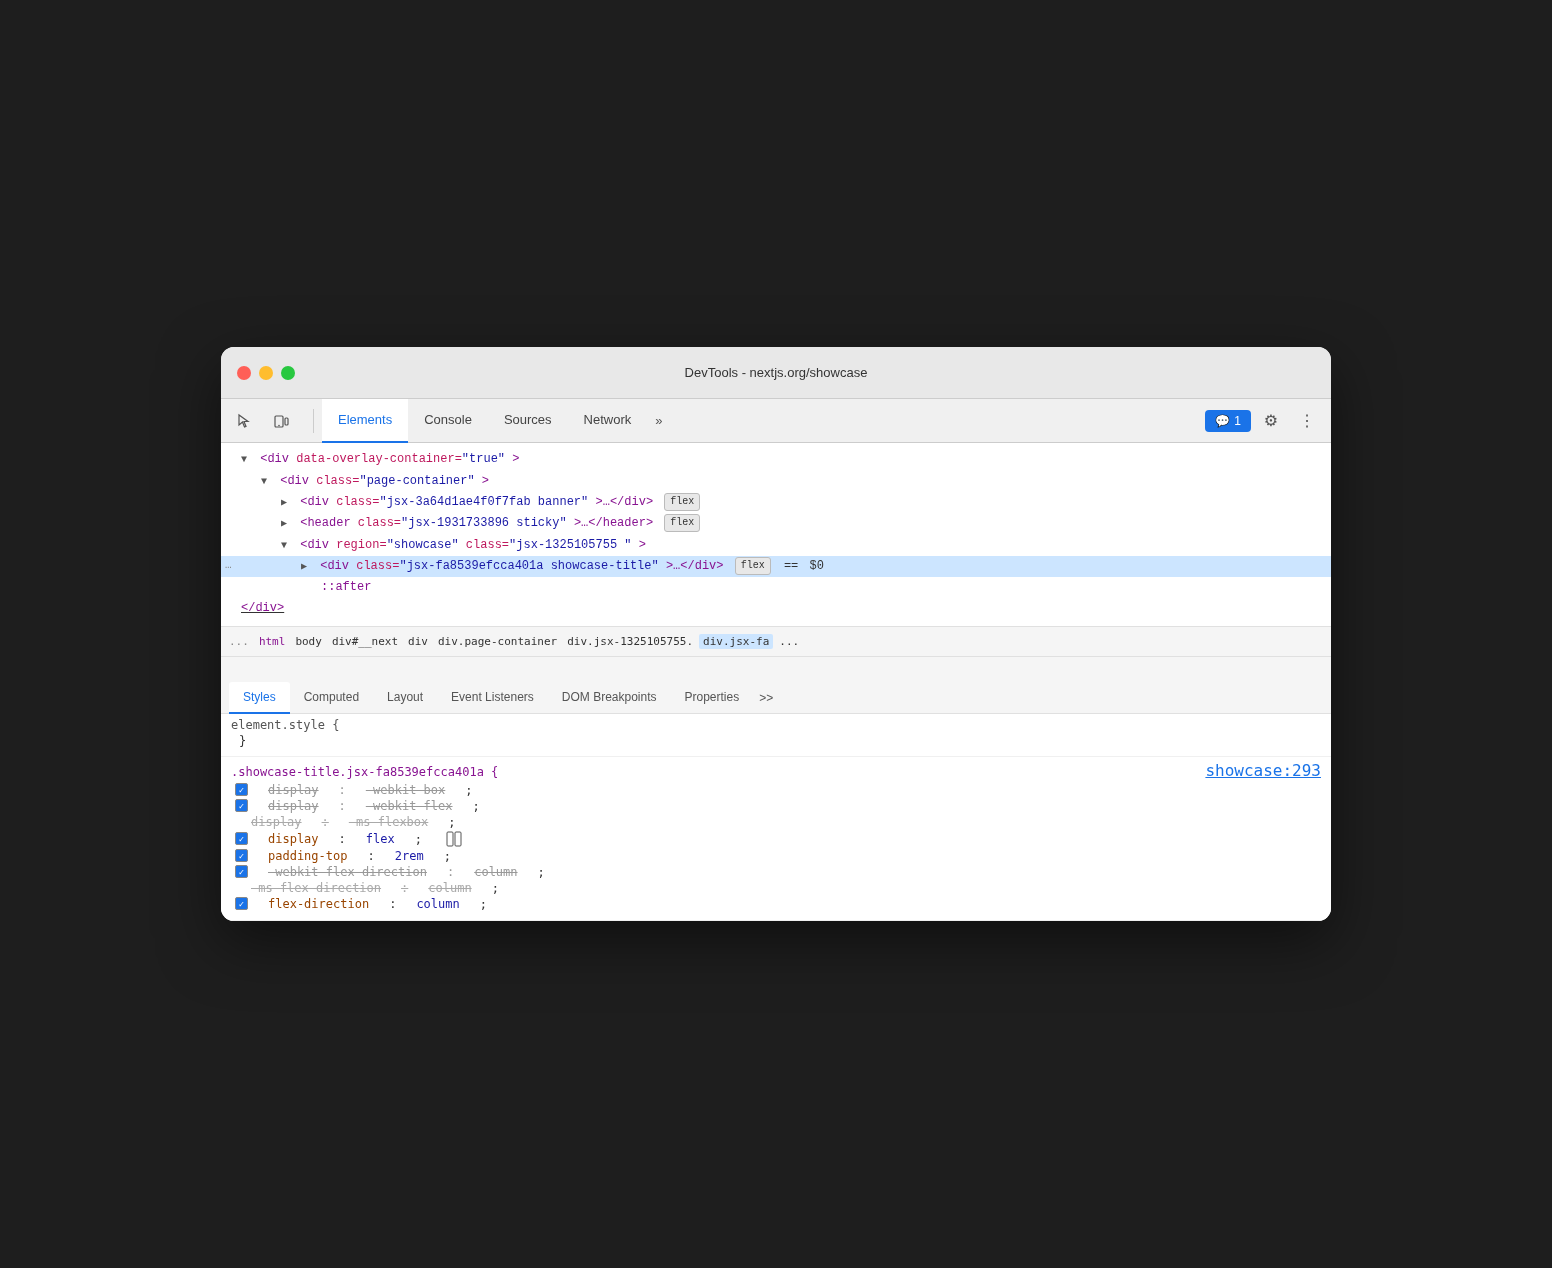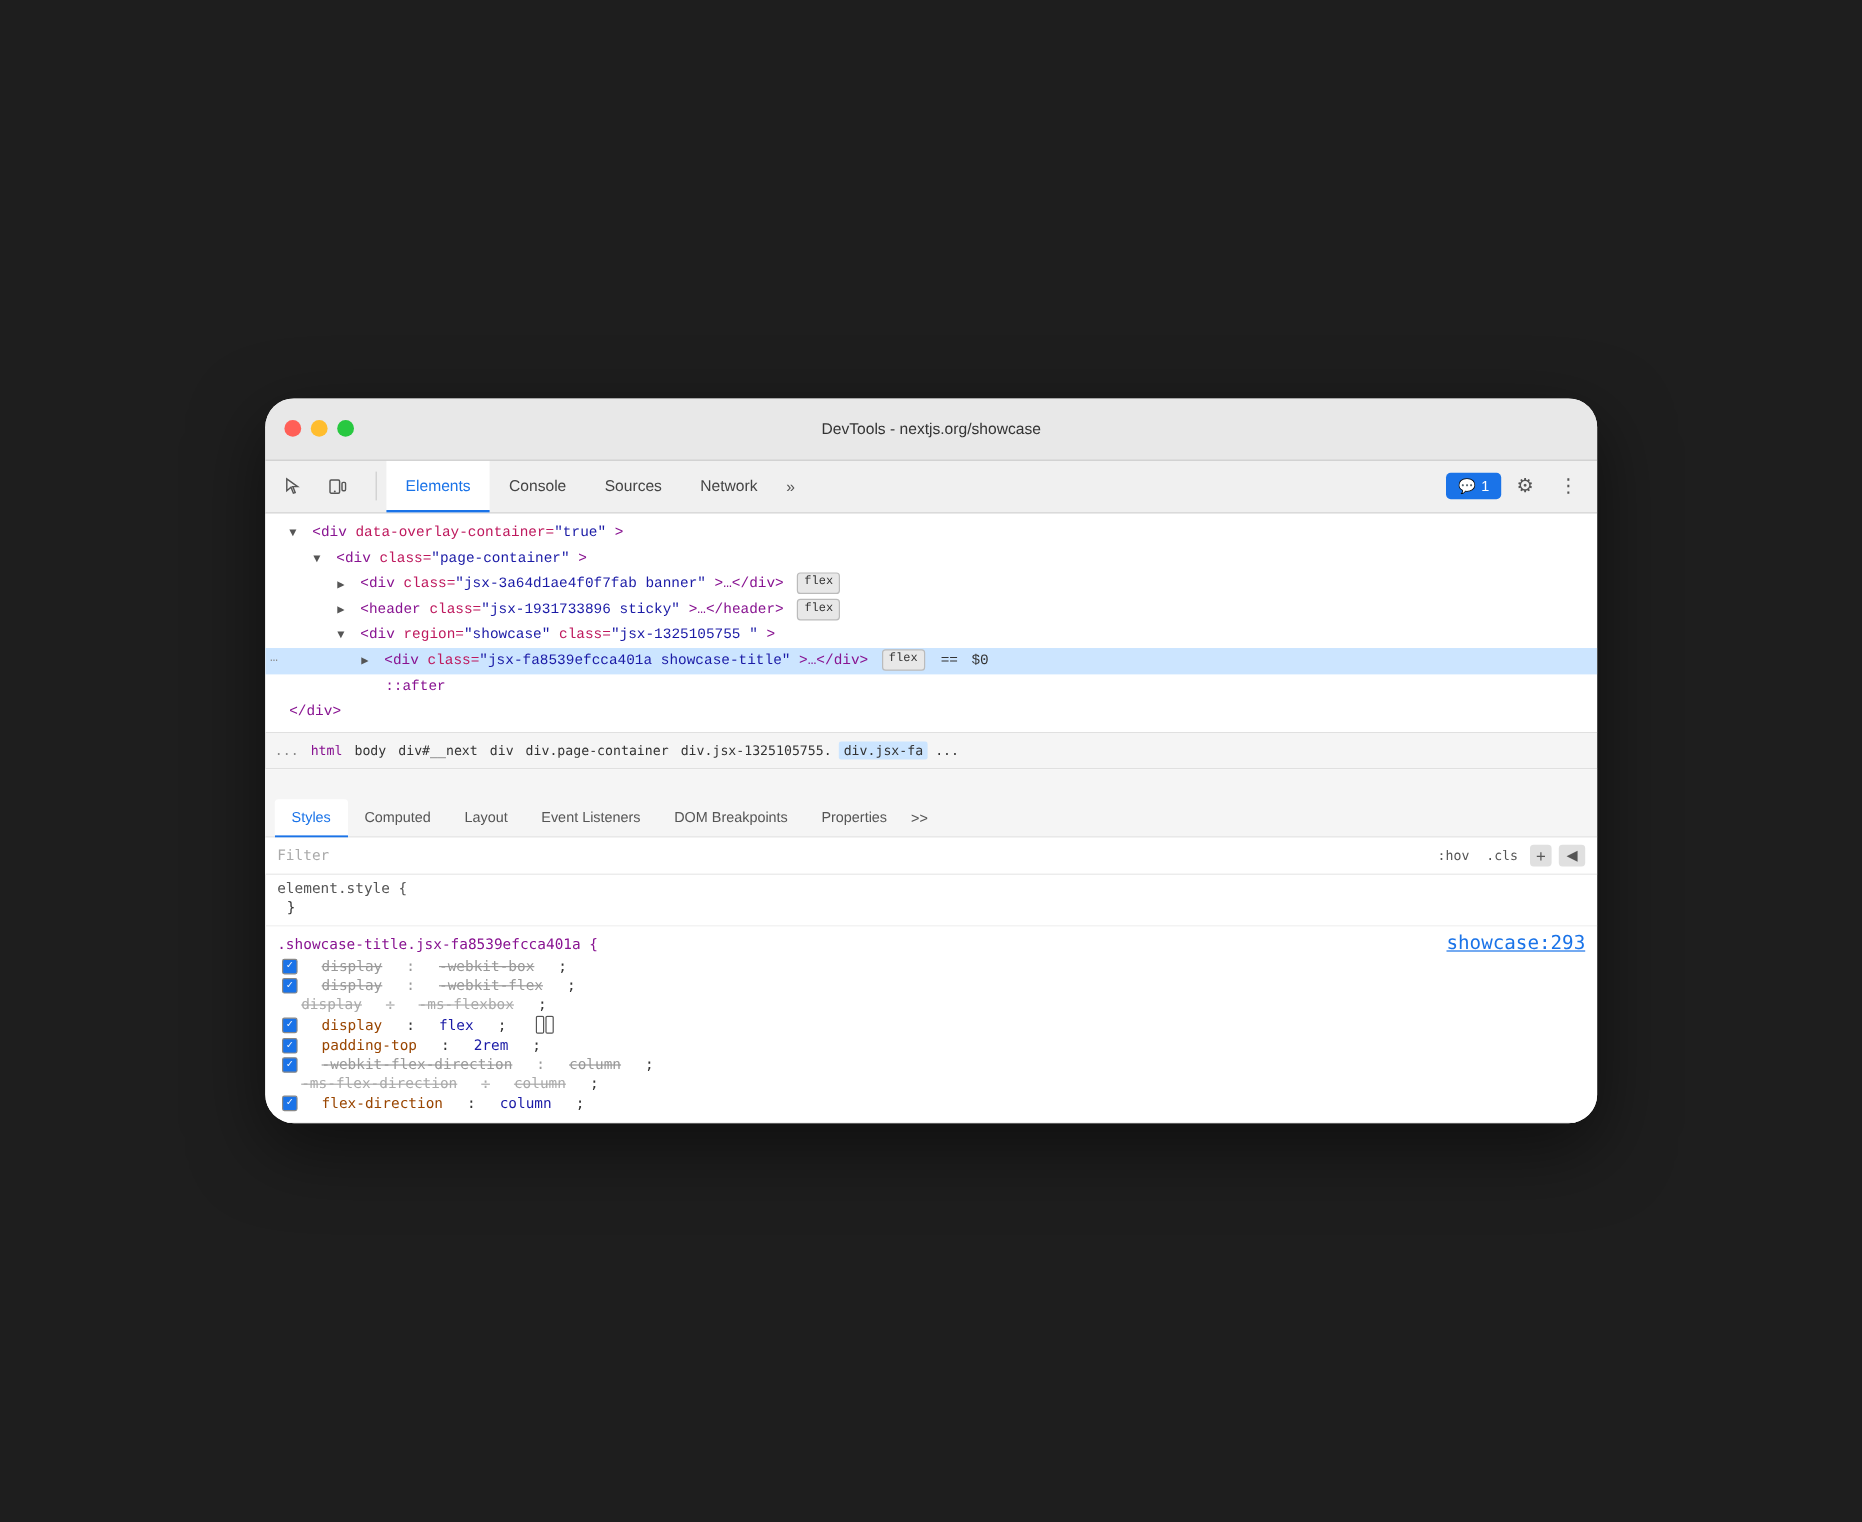--- a/index.html
+++ b/index.html
@@ -7,21 +7,21 @@
       background: #1e1e1e;
       display: flex;
       justify-content: center;
       align-items: center;
       min-height: 100vh;
       font-family: -apple-system, BlinkMacSystemFont, 'Helvetica Neue', sans-serif;
     }
     .window {
       width: 1110px;
       background: #f5f5f5;
-      border-radius: 24px;
+      border-radius: 13px;
       box-shadow: 0 20px 60px rgba(0,0,0,0.5);
       overflow: hidden;
     }
     
     .title-bar {
       background: #e8e8e8;
       height: 52px;
       display: flex;
       align-items: center;
       padding: 0 16px;
@@ -486,21 +486,21 @@
         <span class="tag">&gt;…&lt;/div&gt;</span>
         <span class="badge">flex</span>
         <span style="color:#333; margin-left:6px;">==</span>
         <span style="color:#333; margin-left:4px;">$0</span>
       </div>
 
       <div class="dom-line" style="padding-left: 100px;">
         <span class="pseudo">::after</span>
       </div>
 
-      <div class="dom-line" style="">
+      <div class="dom-line" style=" text-decoration: underline;">
         <span class="tag">&lt;/div&gt;</span>
       </div>
     </div>
 
     <div class="breadcrumb-bar">
       <span class="bc-dots">...</span>
       <span class="bc-item tag-item">html</span>
       <span class="bc-sep"> </span>
       <span class="bc-item">body</span>
       <span class="bc-sep"> </span>
@@ -534,29 +534,20 @@
         </div>
         <div class="subtab">
           <span>DOM Breakpoints</span>
         </div>
         <div class="subtab">
           <span>Properties</span>
         </div>
         <div class="subtab-more">&gt;&gt;</div>
       </div>
 
-      <div class="filter-bar">
-        <input class="filter-input" type="text" placeholder="Filter" style="">
-        <div class="filter-actions">
-          <button class="filter-btn">:hov</button>
-          <button class="filter-btn">.cls</button>
-          <div class="filter-plus">+</div>
-          <div class="filter-arrow">◀</div>
-        </div>
-      </div>
 
       <div class="css-section">
         <div class="css-selector-line">
           <span class="element-style-label css-selector">element.style {</span>
         </div>
         <div style="padding-left: 8px;">
           <span class="css-brace">}</span>
         </div>
       </div>
 

